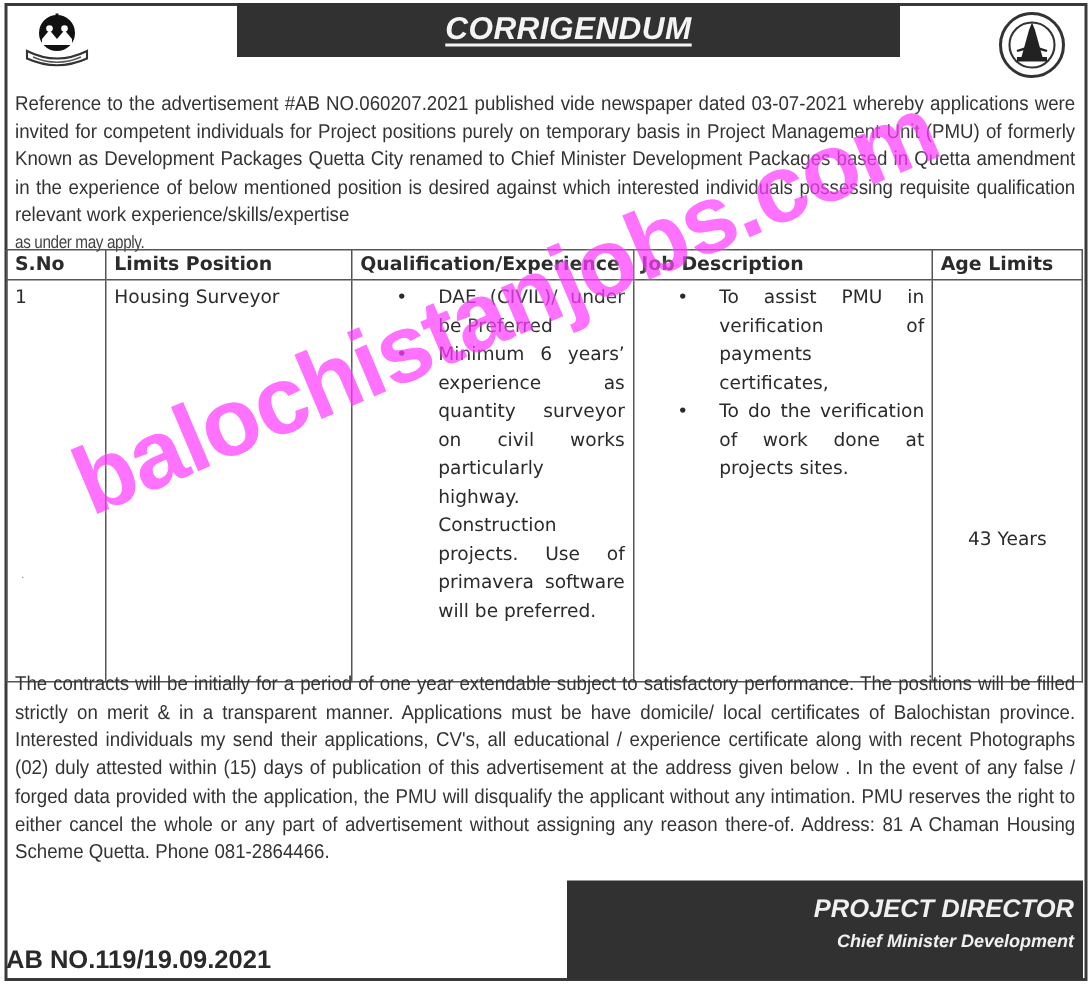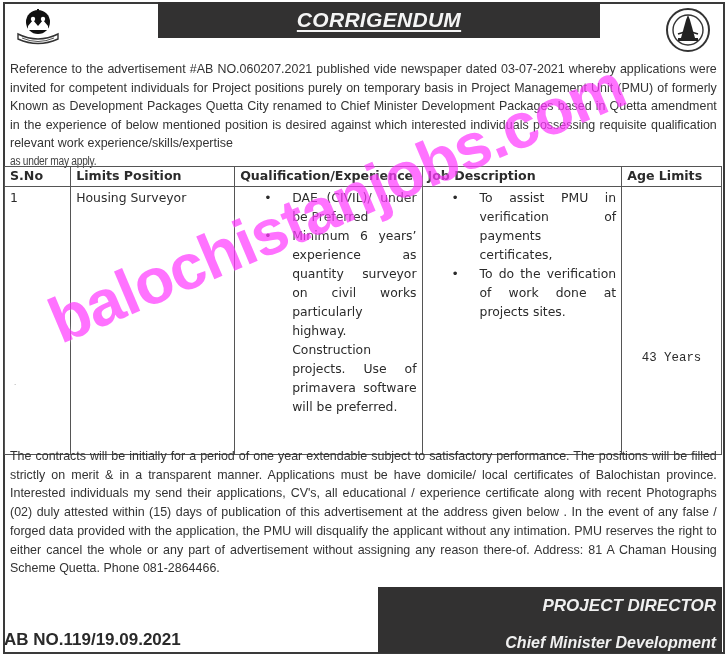--- a/index.html
+++ b/index.html
@@ -47,34 +47,34 @@
     table.positions td { height: 268px; line-height: 19px; }
     .col-sno { width: 65px; }
     .col-pos { width: 161px; }
     .col-qual { width: 182px; }
     .col-job { width: 196px; }
     .col-age { width: 98px; margin-left: 11px; }
     ul.bullets { list-style: none; margin: 0; padding: 0; }
     ul.bullets li { position: relative; padding-left: 52px; text-align: justify; text-align-last: left; }
     ul.bullets li .bullet { position: absolute; left: 24px; top: 0; }
     .age-cell { text-align: center; vertical-align: middle !important; }
-    .age-text { display: block; margin-top: 76px; font-family: Liberation Mono, monospace; }
+    .age-text { display: block; margin-top: 76px; }
     .tiny-dot { position: absolute; left: 14px; top: 378px; font-size: 8px; color: #888; }
 
     .footer-text {
       position: absolute; left: 10px; top: 447px; width: 760px;
       font-size: 13.4px; line-height: 18.7px; text-align: justify; color: #333;
       transform: scaleX(0.93); transform-origin: left top;
     }
     .sign-box {
       position: absolute; left: 378px; top: 587px; width: 344px; height: 66px;
       background: #323131; color: #f0f0f0; text-align: right; padding: 8px 6px 0 0;
     }
     .sign-title { font-weight: bold; font-style: italic; font-size: 17px; line-height: 22px; }
-    .sign-sub { font-weight: bold; font-style: italic; font-size: 16px; line-height: 20px; margin-top: 16px; }
+    .sign-sub { font-weight: bold; font-style: italic; font-size: 12px; line-height: 20px; }
     .ad-number {
       position: absolute; left: 4px; top: 630px; font-weight: bold; font-size: 17px; color: #2a2a2a;
     }
 
     .watermark {
       position: absolute; left: 38px; top: 290px;
       font-family: "Liberation Sans", sans-serif; font-weight: bold; font-size: 64px;
       color: #ff3cff; opacity: 0.72; transform: rotate(-23deg); transform-origin: left top;
       white-space: nowrap; pointer-events: none; letter-spacing: -1px;
       text-shadow: 0 0 4px rgba(255,255,255,0.6);

